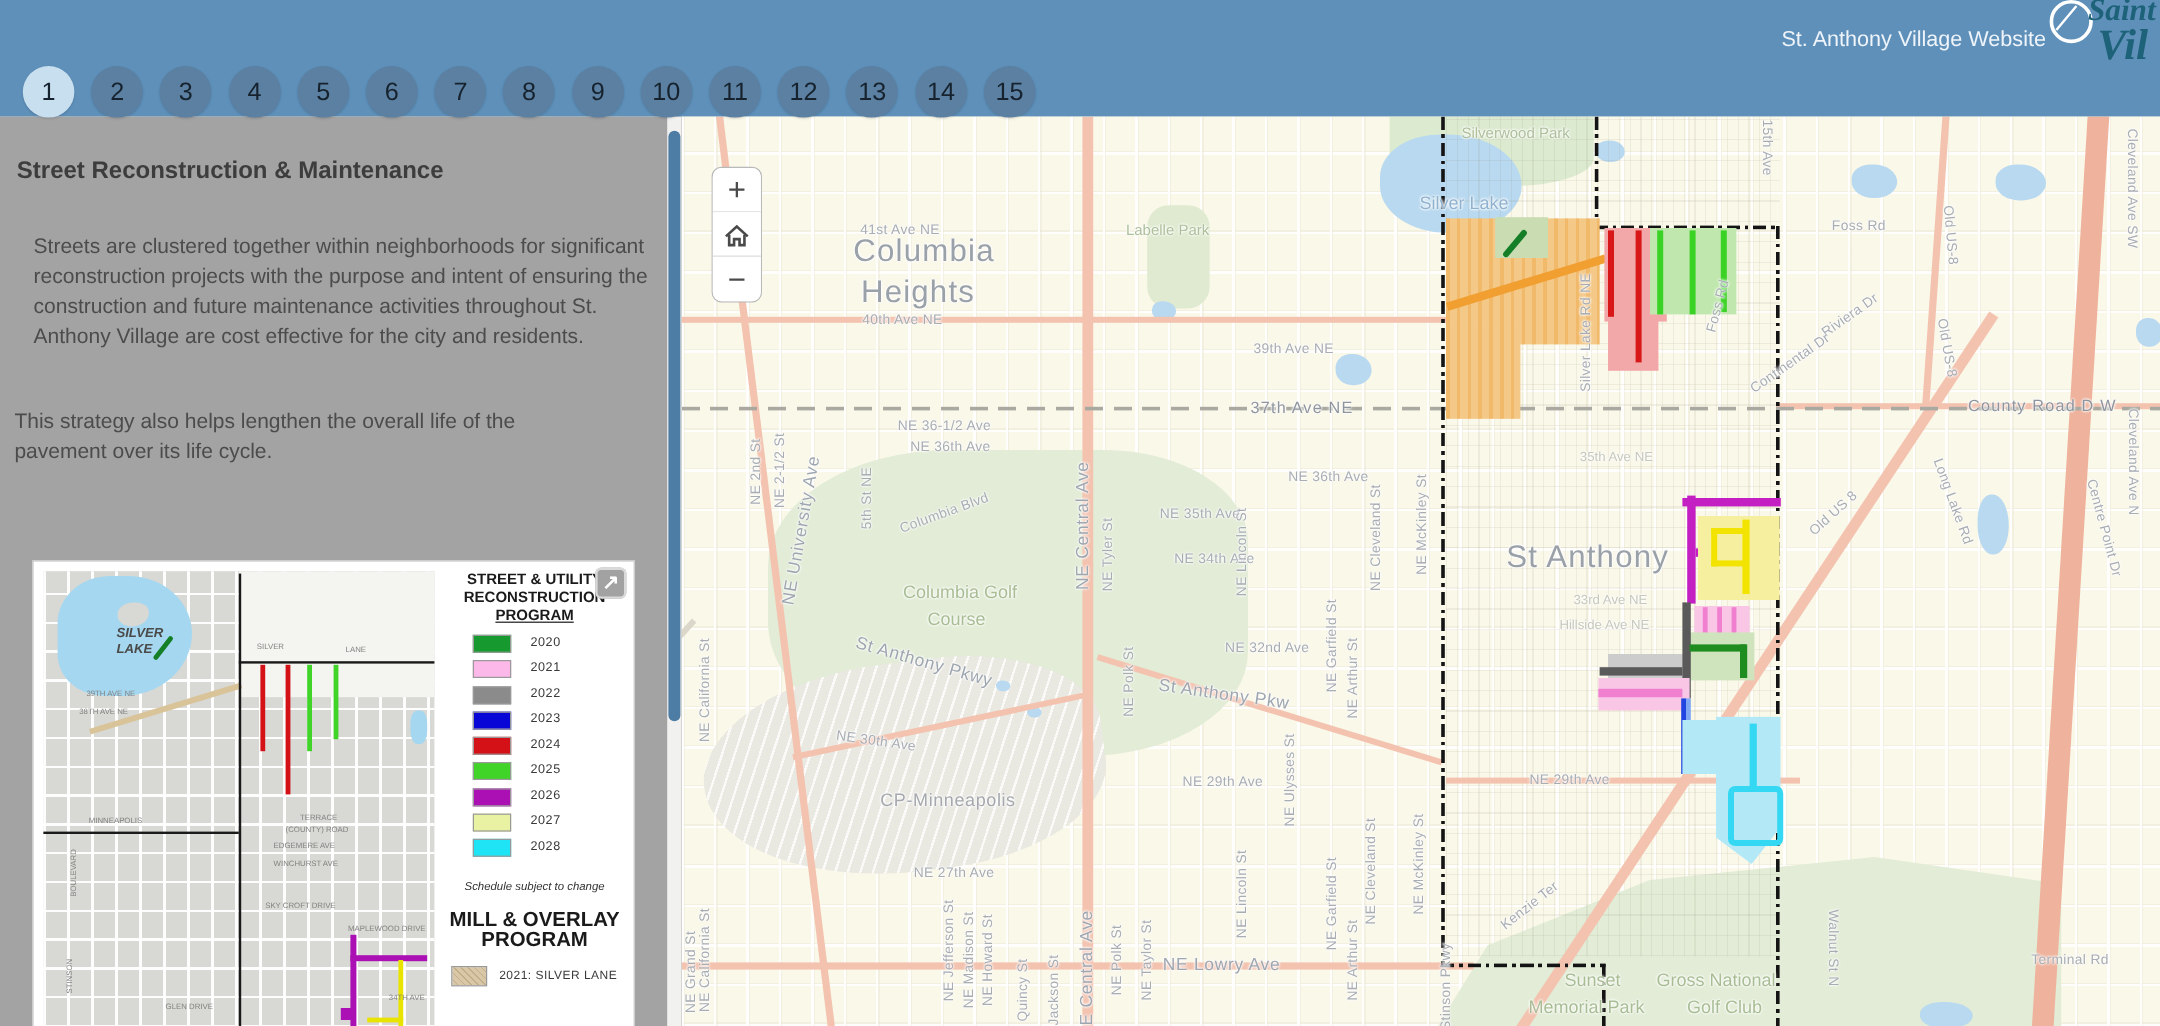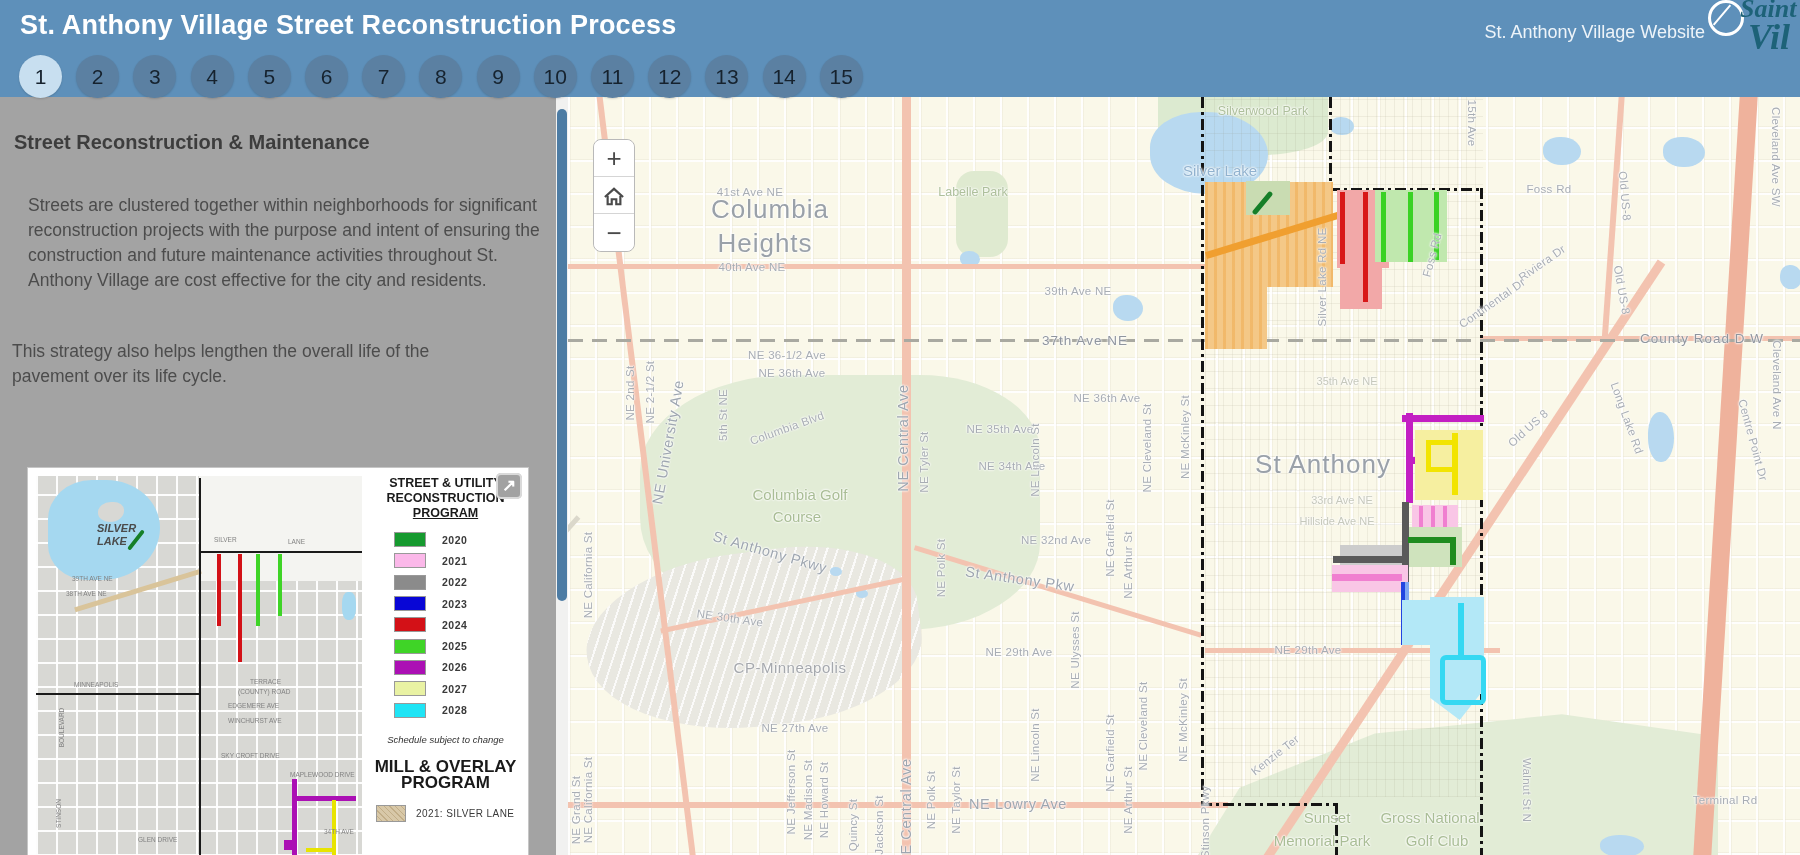--- a/index.html
+++ b/index.html
@@ -55,21 +55,21 @@
   .m-mag-h{left:256px;top:320px;width:64px;height:5px;background:#ab10b4;}
   .m-mag-b{left:248px;top:364px;width:12px;height:10px;background:#ab10b4;}
   .m-yel-v{left:296px;top:324px;width:4px;height:128px;background:#e8e400;}
   .m-yel-h{left:270px;top:372px;width:30px;height:4px;background:#e8e400;}
   .mml{position:absolute;font-size:6.5px;color:#828282;white-space:nowrap;transform:rotate(var(--r,0deg));}
 
   .legend{position:absolute;left:340px;top:6px;width:155px;}
   .lg-title{margin:2px 0 0 0;text-align:center;font-size:12.5px;font-weight:bold;color:#1a1a1a;line-height:15px;}
   .lg-title .u{text-decoration:underline;}
   #legend-rows{margin-top:8px;}
-  .lg-row{display:flex;align-items:center;height:21.3px;font-weight:bold;}
+  .lg-row{display:flex;align-items:flex-start;height:21.3px;}
   .lg-sw{display:inline-block;margin-left:26px;width:30px;height:13px;border:1px solid #999;}
   .lg-yr{margin-left:16px;font-size:10.5px;color:#3a3a3a;letter-spacing:.5px;}
   .lg-note{margin:13px 0 0 0;text-align:center;font-size:9.5px;font-style:italic;color:#333;}
   .mill-title{margin:14px 0 0 0;text-align:center;font-size:17px;font-weight:bold;color:#1a1a1a;line-height:16px;}
   .mill-row{display:flex;align-items:center;margin-top:14px;}
   .mill-sw{display:inline-block;margin-left:8px;width:28px;height:15px;border:1px solid #999;
     background:repeating-linear-gradient(45deg,#d8c8a8 0 3px,#c2ae88 3px 4px);}
   .mill-lbl{margin-left:10px;font-size:10px;color:#3a3a3a;letter-spacing:.4px;}
   .expand-btn{position:absolute;left:468px;top:5px;width:26px;height:26px;border:none;border-radius:5px;
     background:#a2a2a2;color:#fff;font-size:17px;font-weight:bold;cursor:pointer;line-height:24px;text-align:center;padding:0;
@@ -120,21 +120,20 @@
 
   
   .ov{position:absolute;}
 </style>
 </head>
 <body>
 
 <div class="app">
 
   <header>
-    <h1 class="title">St. Anthony Village Street Reconstruction Process</h1>
     <a class="site-link">St. Anthony Village Website</a>
     <div class="logo">
       <span class="wheel"></span>
       <span class="spoke"></span>
       <span class="l1">Saint</span>
       <span class="l2">Vil</span>
     </div>
     <nav id="steps">
         <button class="step active" style="left: 19px;">1</button>
         <button class="step" style="left: 76.2px;">2</button>

